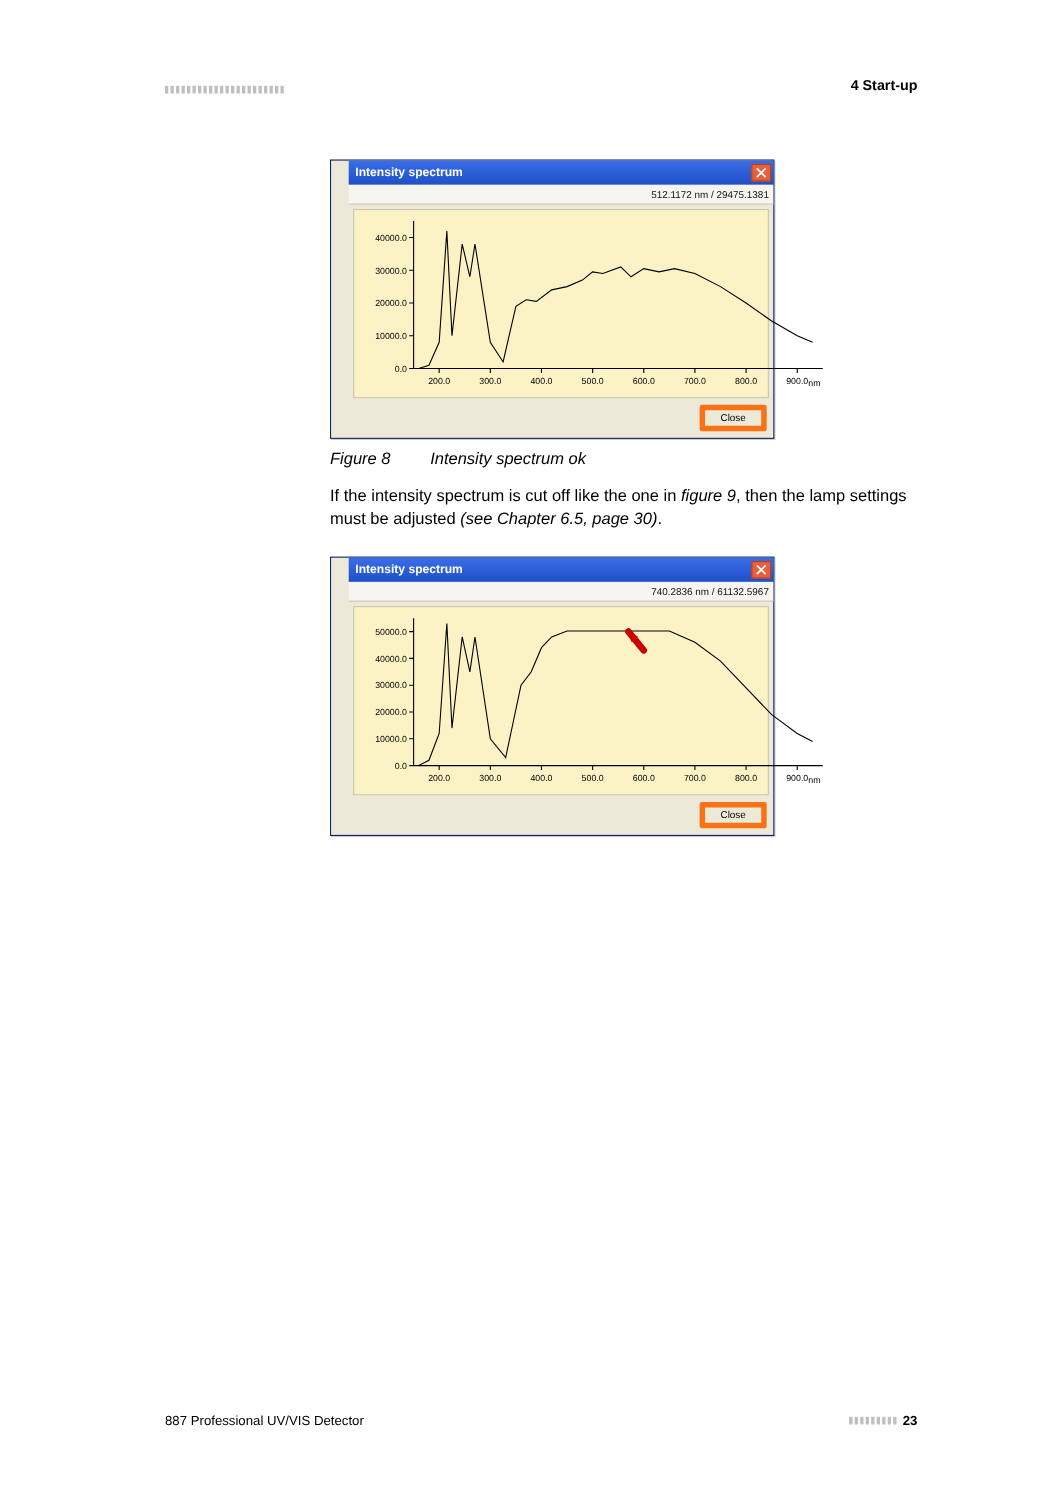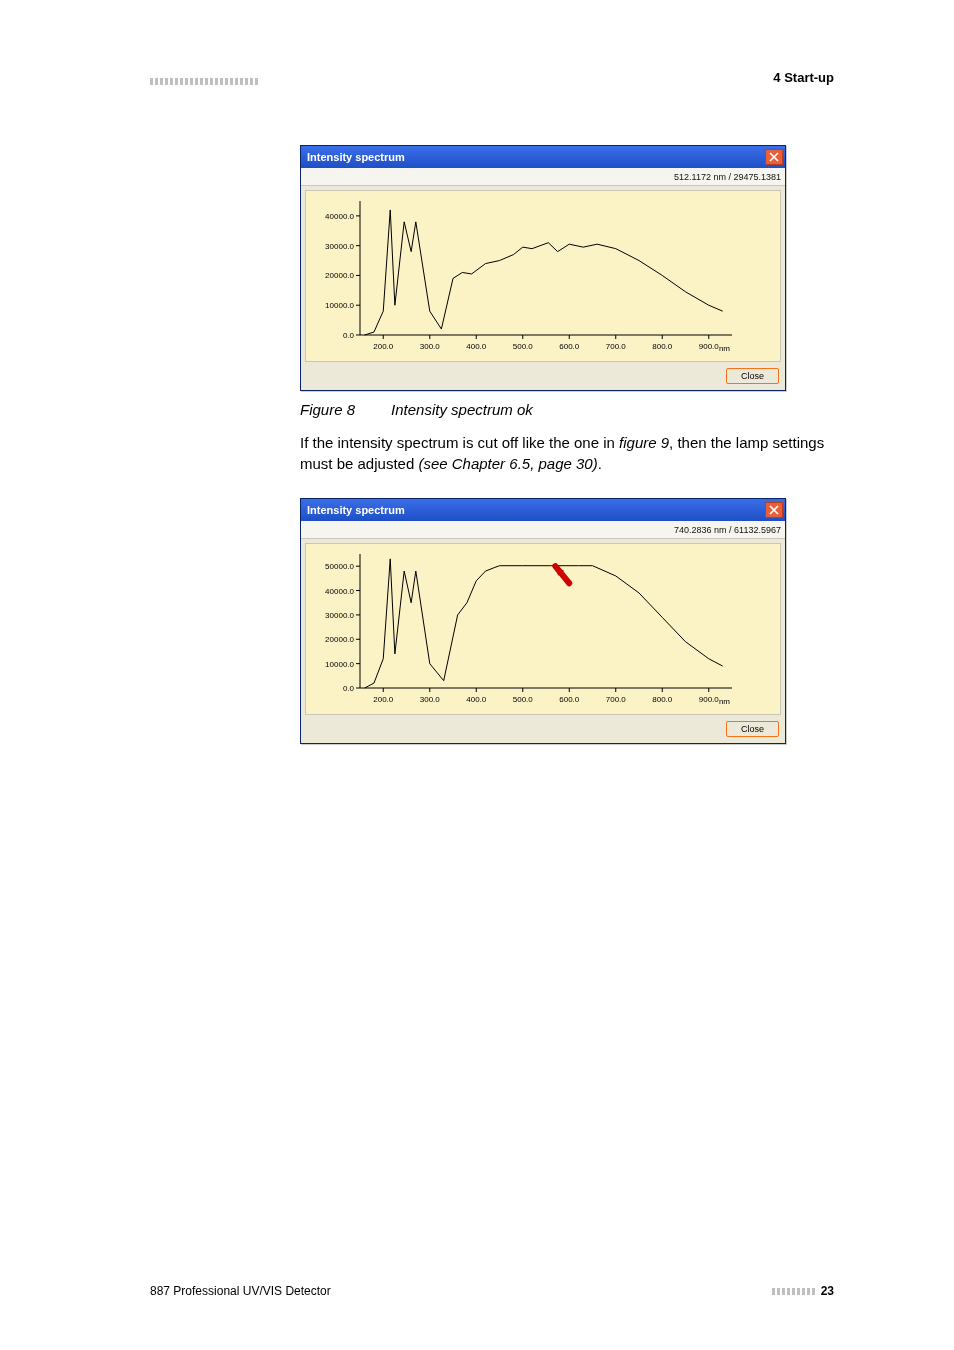--- a/index.html
+++ b/index.html
@@ -8,32 +8,32 @@
   .header-row { display: flex; justify-content: space-between; align-items: flex-end; margin-bottom: 60px; }
   .dashes { display: flex; gap: 2px; }
   .dashes span { display: inline-block; width: 3px; height: 7px; background: #bfbfbf; }
   .header-section { font-size: 13px; font-weight: 600; }
   .content { margin-left: 150px; }
   .figure-wrap { margin-top: 0; }
   .fig-caption { font-style: italic; font-size: 15px; margin: 10px 0 14px 0; }
   .fig-caption .fignum { margin-right: 36px; }
   .para { font-size: 15px; line-height: 1.4; margin-bottom: 24px; }
   .para em { font-style: italic; }
-  .window { width: 486px; border: 1px solid #0a246a; background: #ece9d8; box-shadow: 1px 1px 0 rgba(0,0,0,.2); font-family: Tahoma, sans-serif; font-size: 11px; }
+  .window { width: 404px; border: 1px solid #0a246a; background: #ece9d8; box-shadow: 1px 1px 0 rgba(0,0,0,.2); font-family: Tahoma, sans-serif; font-size: 11px; padding-left: 16px; }
   .titlebar { height: 22px; background: linear-gradient(#3a6ee8,#1e4fc6); color: #fff; display: flex; align-items: center; justify-content: space-between; padding: 0 2px 0 6px; font-weight: bold; font-size: 11px; }
   .titlebar .close-btn { width: 18px; height: 16px; background: #e85f3a; border: 1px solid #b83e20; display:flex; align-items:center; justify-content:center; }
   .titlebar .close-btn svg { width:10px; height:10px; }
   .toolbar-row { background: #f6f5ef; border-bottom: 1px solid #c9c6b6; height: 18px; display:flex; align-items:center; justify-content:flex-end; padding-right:4px; font-size: 9px; color:#111; }
   .cursor-lbl { margin-right: 8px; margin-top: 44px; }
   .plot-area { position: relative; background: #fbf2c6; margin: 4px; border: 1px solid #c9c6b6; }
   .plot-area svg { display: block; }
   .axis-text { font: 8px Tahoma, sans-serif; fill: #000; }
   .plot-path { fill: none; stroke: #000; stroke-width: 1; }
   .btn-row { display:flex; justify-content:flex-end; padding: 2px 6px 6px 6px; }
-  .close-lbl { background:#ece9d8; border:1px solid #f97316; font: 9px Tahoma, sans-serif; padding: 2px 14px; border-radius: 2px; text-align: right; }
+  .close-lbl { background:#ece9d8; border:5px solid #f97316; font: 9px Tahoma, sans-serif; padding: 2px 14px; border-radius: 2px; text-align: right; }
   .footer { position: absolute; bottom: 52px; left: 150px; right: 120px; display:flex; justify-content:space-between; align-items:center; font-size: 12px; gap: 10px; }
   .footer .pg { display:flex; align-items:center; gap:6px; }
   .footer .pg strong { font-size: 12px; font-weight: 700; }
 </style>
 </head>
 <body>
 
 <div class="page">
   <div class="header-row">
     <div class="dashes">

